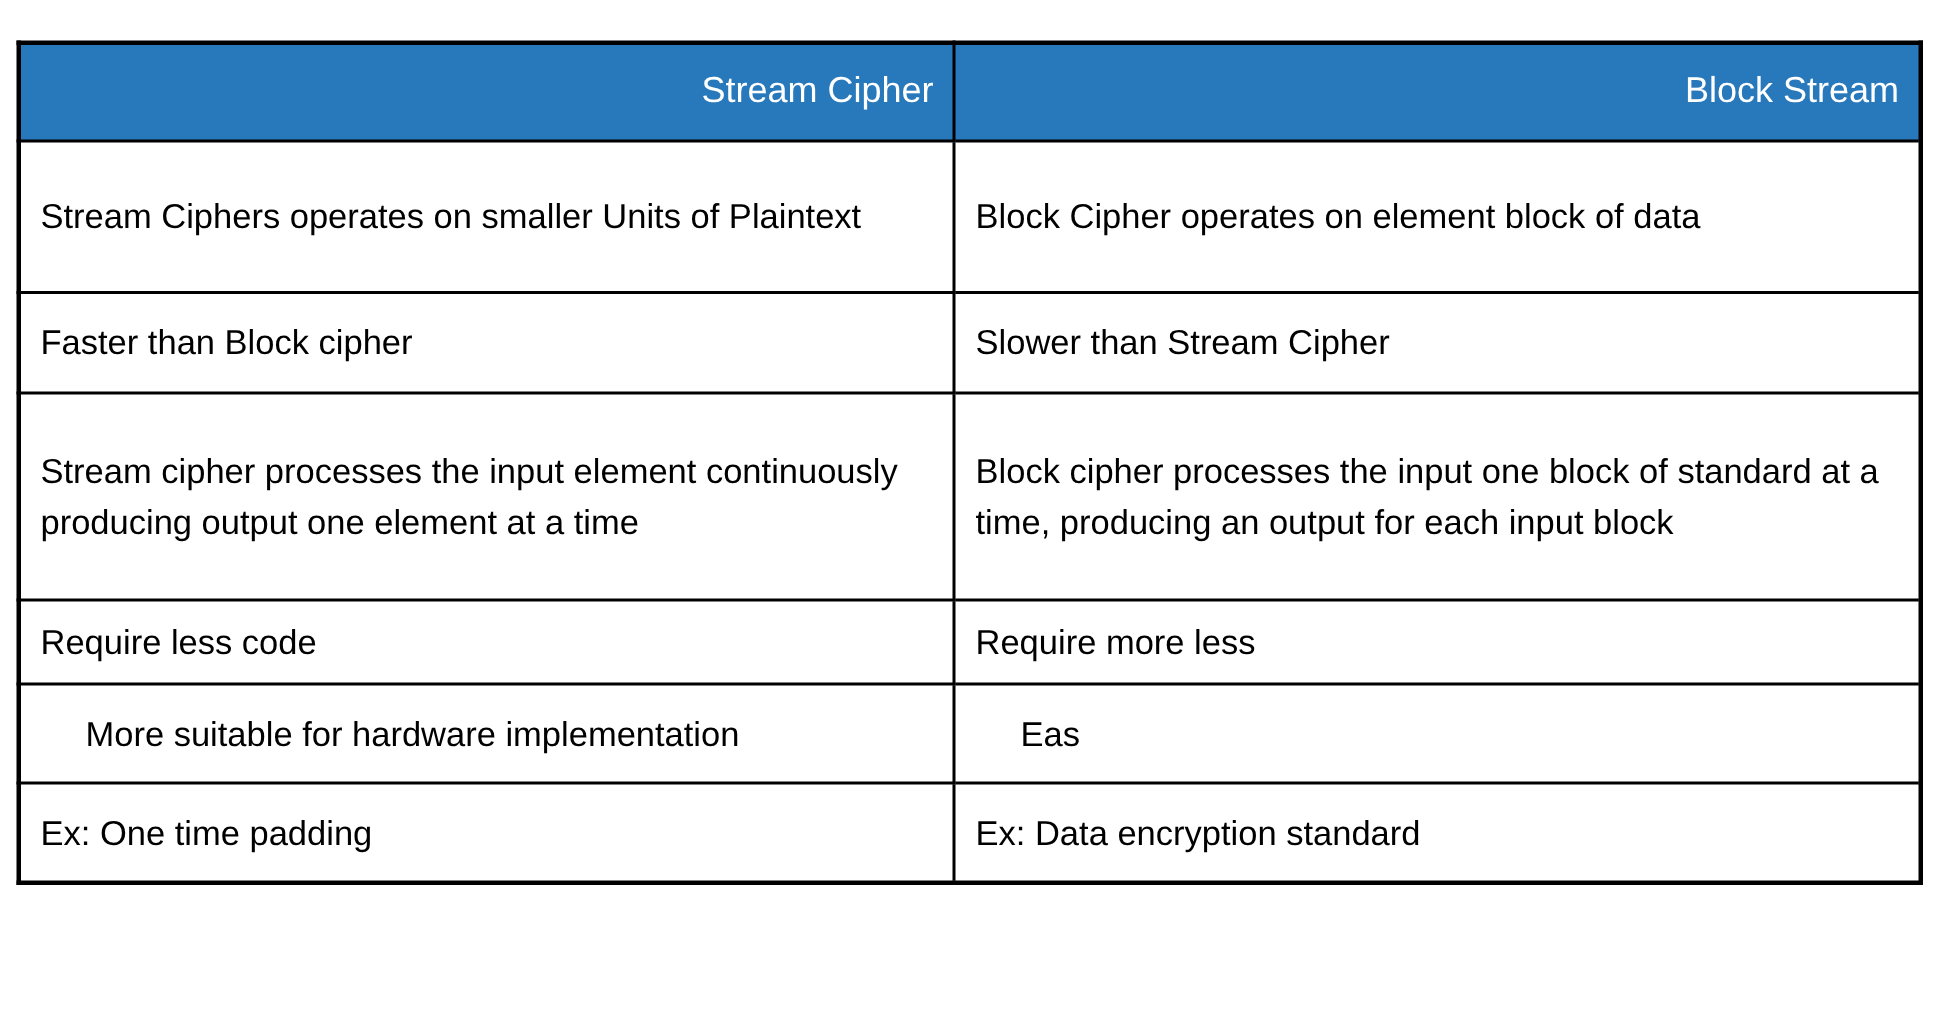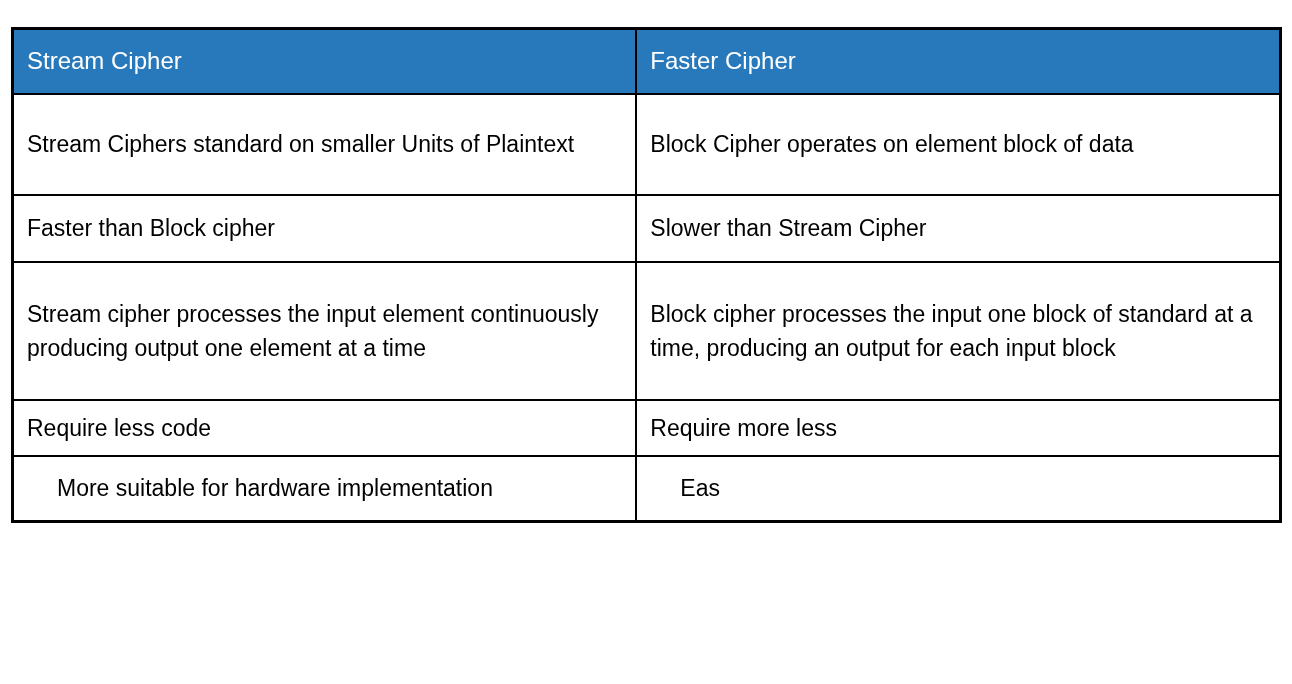--- a/index.html
+++ b/index.html
@@ -26,21 +26,21 @@
   table.compare col.c-right { width: 50.8%; }
   table.compare th, table.compare td {
     border: 2px solid #000000;
     vertical-align: middle;
   }
   table.compare th {
     background: #2879BB;
     color: #ffffff;
     font-size: 24px;
     font-weight: 400;
-    text-align: left;
+    text-align: right;
     height: 65px;
     padding: 6px 13px;
   }
   table.compare td {
     background: #ffffff;
     color: #000000;
     font-size: 23px;
     line-height: 34px;
     text-align: left;
     padding: 10px 14px 10px 13px;
@@ -58,39 +58,43 @@
 
 <div class="table-wrap">
   <table class="compare">
     <colgroup>
       <col class="c-left">
       <col class="c-right">
     </colgroup>
     <thead>
       <tr>
         <th>Stream Cipher</th>
-        <th>Faster Cipher</th>
+        <th>Block Stream</th>
       </tr>
     </thead>
     <tbody>
       <tr class="r1">
-        <td>Stream Ciphers standard on smaller Units of Plaintext</td>
+        <td>Stream Ciphers operates on smaller Units of Plaintext</td>
         <td>Block Cipher operates on element block of data</td>
       </tr>
       <tr class="r2">
         <td>Faster than Block cipher</td>
         <td>Slower than Stream Cipher</td>
       </tr>
       <tr class="r3">
         <td>Stream cipher processes the input element continuously producing output one element at a time</td>
         <td>Block cipher processes the input one block of standard at a time, producing an output for each input block</td>
       </tr>
       <tr class="r4">
         <td>Require less code</td>
         <td>Require more less</td>
       </tr>
       <tr class="r5">
         <td>More suitable for hardware implementation</td>
         <td>Eas</td>
       </tr>
+      <tr class="r6">
+        <td>Ex: One time padding</td>
+        <td>Ex: Data encryption standard</td>
+      </tr>
     </tbody>
   </table>
 </div>
 
 </body></html>

